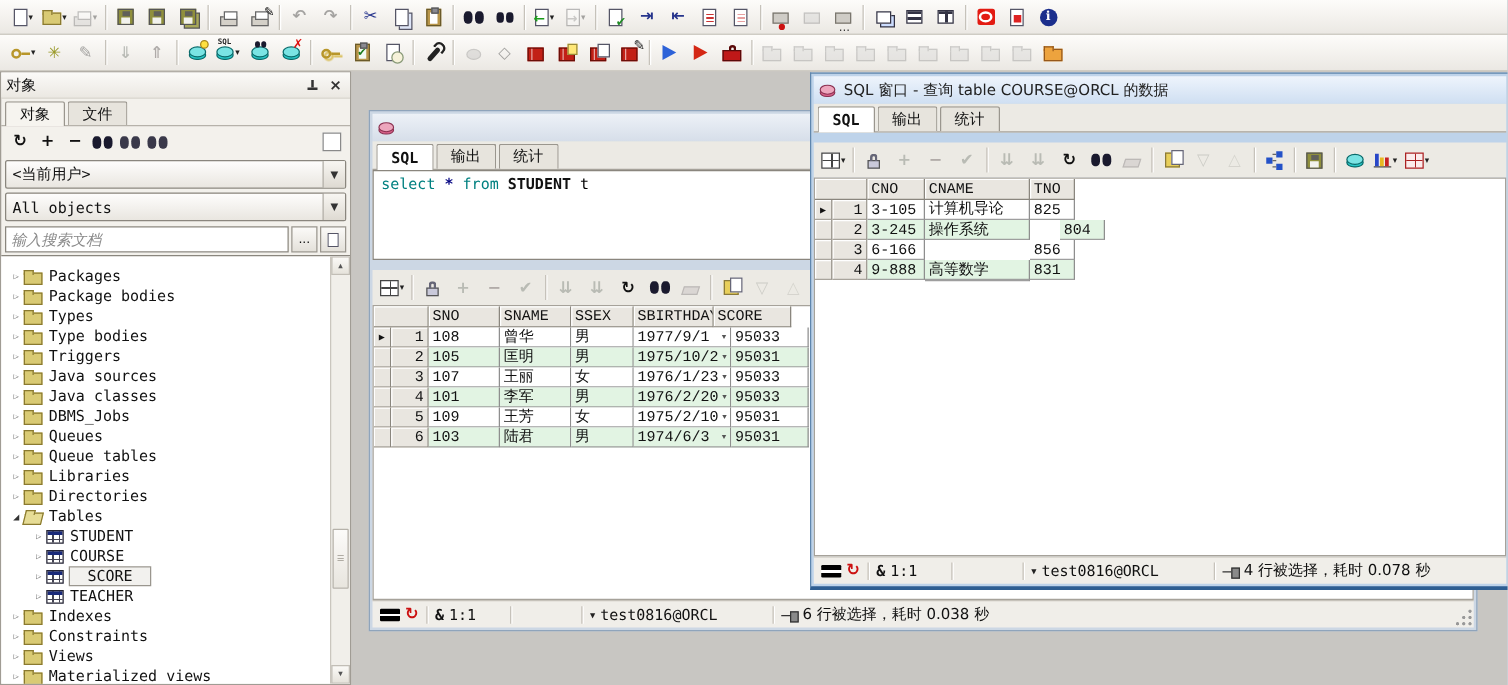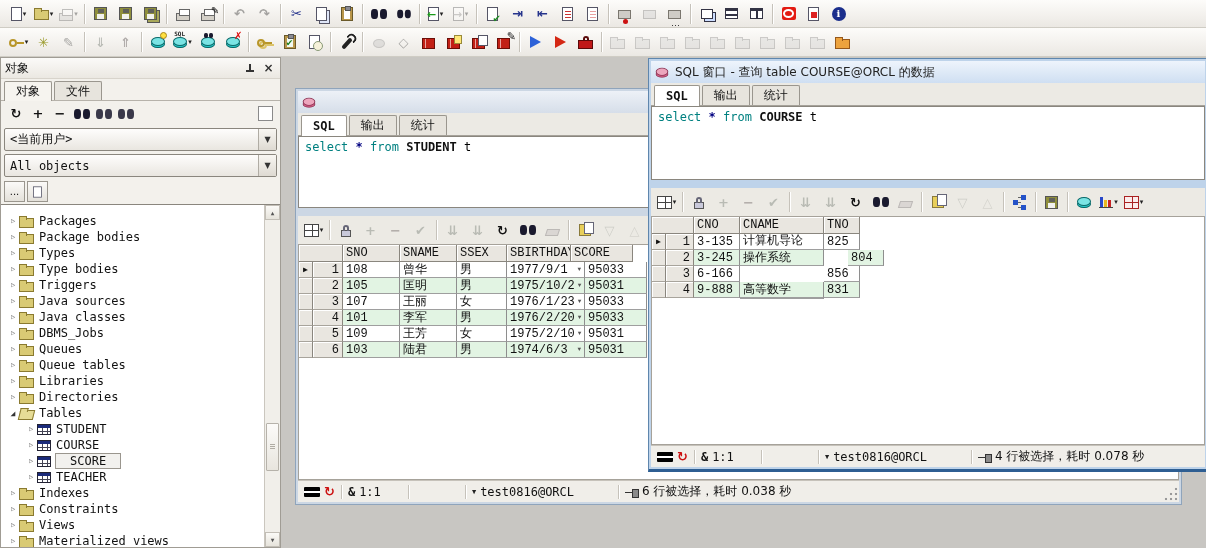--- a/index.html
+++ b/index.html
@@ -446,20 +446,21 @@
   </div>
   <div class="combo">
     <span class="combo-val">&lt;当前用户&gt;</span>
     <span class="combo-arr">▼</span>
   </div>
   <div class="combo">
     <span class="combo-val">All objects</span>
     <span class="combo-arr">▼</span>
   </div>
   <div class="sb-search">
+    <input class="sb-input" placeholder="输入搜索文档" style="">
     <span class="sb-sbtn">...</span>
     <span class="sb-sbtn">
         <span class="mi page" style="transform:scale(.8)"></span>
       </span>
   </div>
   <div class="tree">
     <div id="tree-rows">
         <div class="trow">
           <span class="twist">▷</span>
           <span class="mi f"></span>
@@ -811,21 +812,20 @@
 <div class="window w-course">
   <div class="wtitle">
     <span class="mi db pink" style="transform:scale(.9)"></span>
     <span>SQL 窗口 - 查询 table COURSE@ORCL 的数据</span>
   </div>
   <div class="wtabs" id="wtabs1">
       <span class="tab on">SQL</span>
       <span class="tab">输出</span>
       <span class="tab">统计</span>
     </div>
-  <div class="weditor" id="wsql1"><span class="tk-kw">select</span><span class="tk-tx"> </span><span class="tk-op">*</span><span class="tk-tx"> </span><span class="tk-kw">from</span><span class="tk-tx"> </span><span class="tk-tb">COURSE</span><span class="tk-tx"> t</span></div>
   <div class="wsplit"></div>
   <div class="gtoolbar" id="gt1">
       <span class="tbtn">
         <span class="mi gr"></span>
         <span class="ddarr">▾</span>
       </span>
       <span class="tsep"></span>
       <span class="tbtn">
         <span class="mi lk"></span>
       </span>
@@ -890,21 +890,21 @@
         <div class="g-row g-head">
           <span class="g-cell g-hcell" style="width: 42px;"></span>
           <span class="g-cell g-hcell" style="width: 46px;">CNO</span>
           <span class="g-cell g-hcell" style="width: 84px;">CNAME</span>
           <span class="g-cell g-hcell" style="width: 36px;">TNO</span>
         </div>
         <div class="g-row">
           <span class="g-cell g-gut" style="width: 14px;">▶</span>
           <span class="g-cell g-num" style="width: 28px;">1</span>
           <span class="g-cell" style="width: 46px;">
-            <span>3-135</span>
+            <span>3-105</span>
           </span>
           <span class="g-cell" style="width: 84px; align-items: flex-end;">
             <span>计算机导论</span>
           </span>
           <span class="g-cell" style="width: 36px;">
             <span>825</span>
           </span>
         </div>
         <div class="g-row alt">
           <span class="g-cell g-gut" style="width: 14px;"></span>

